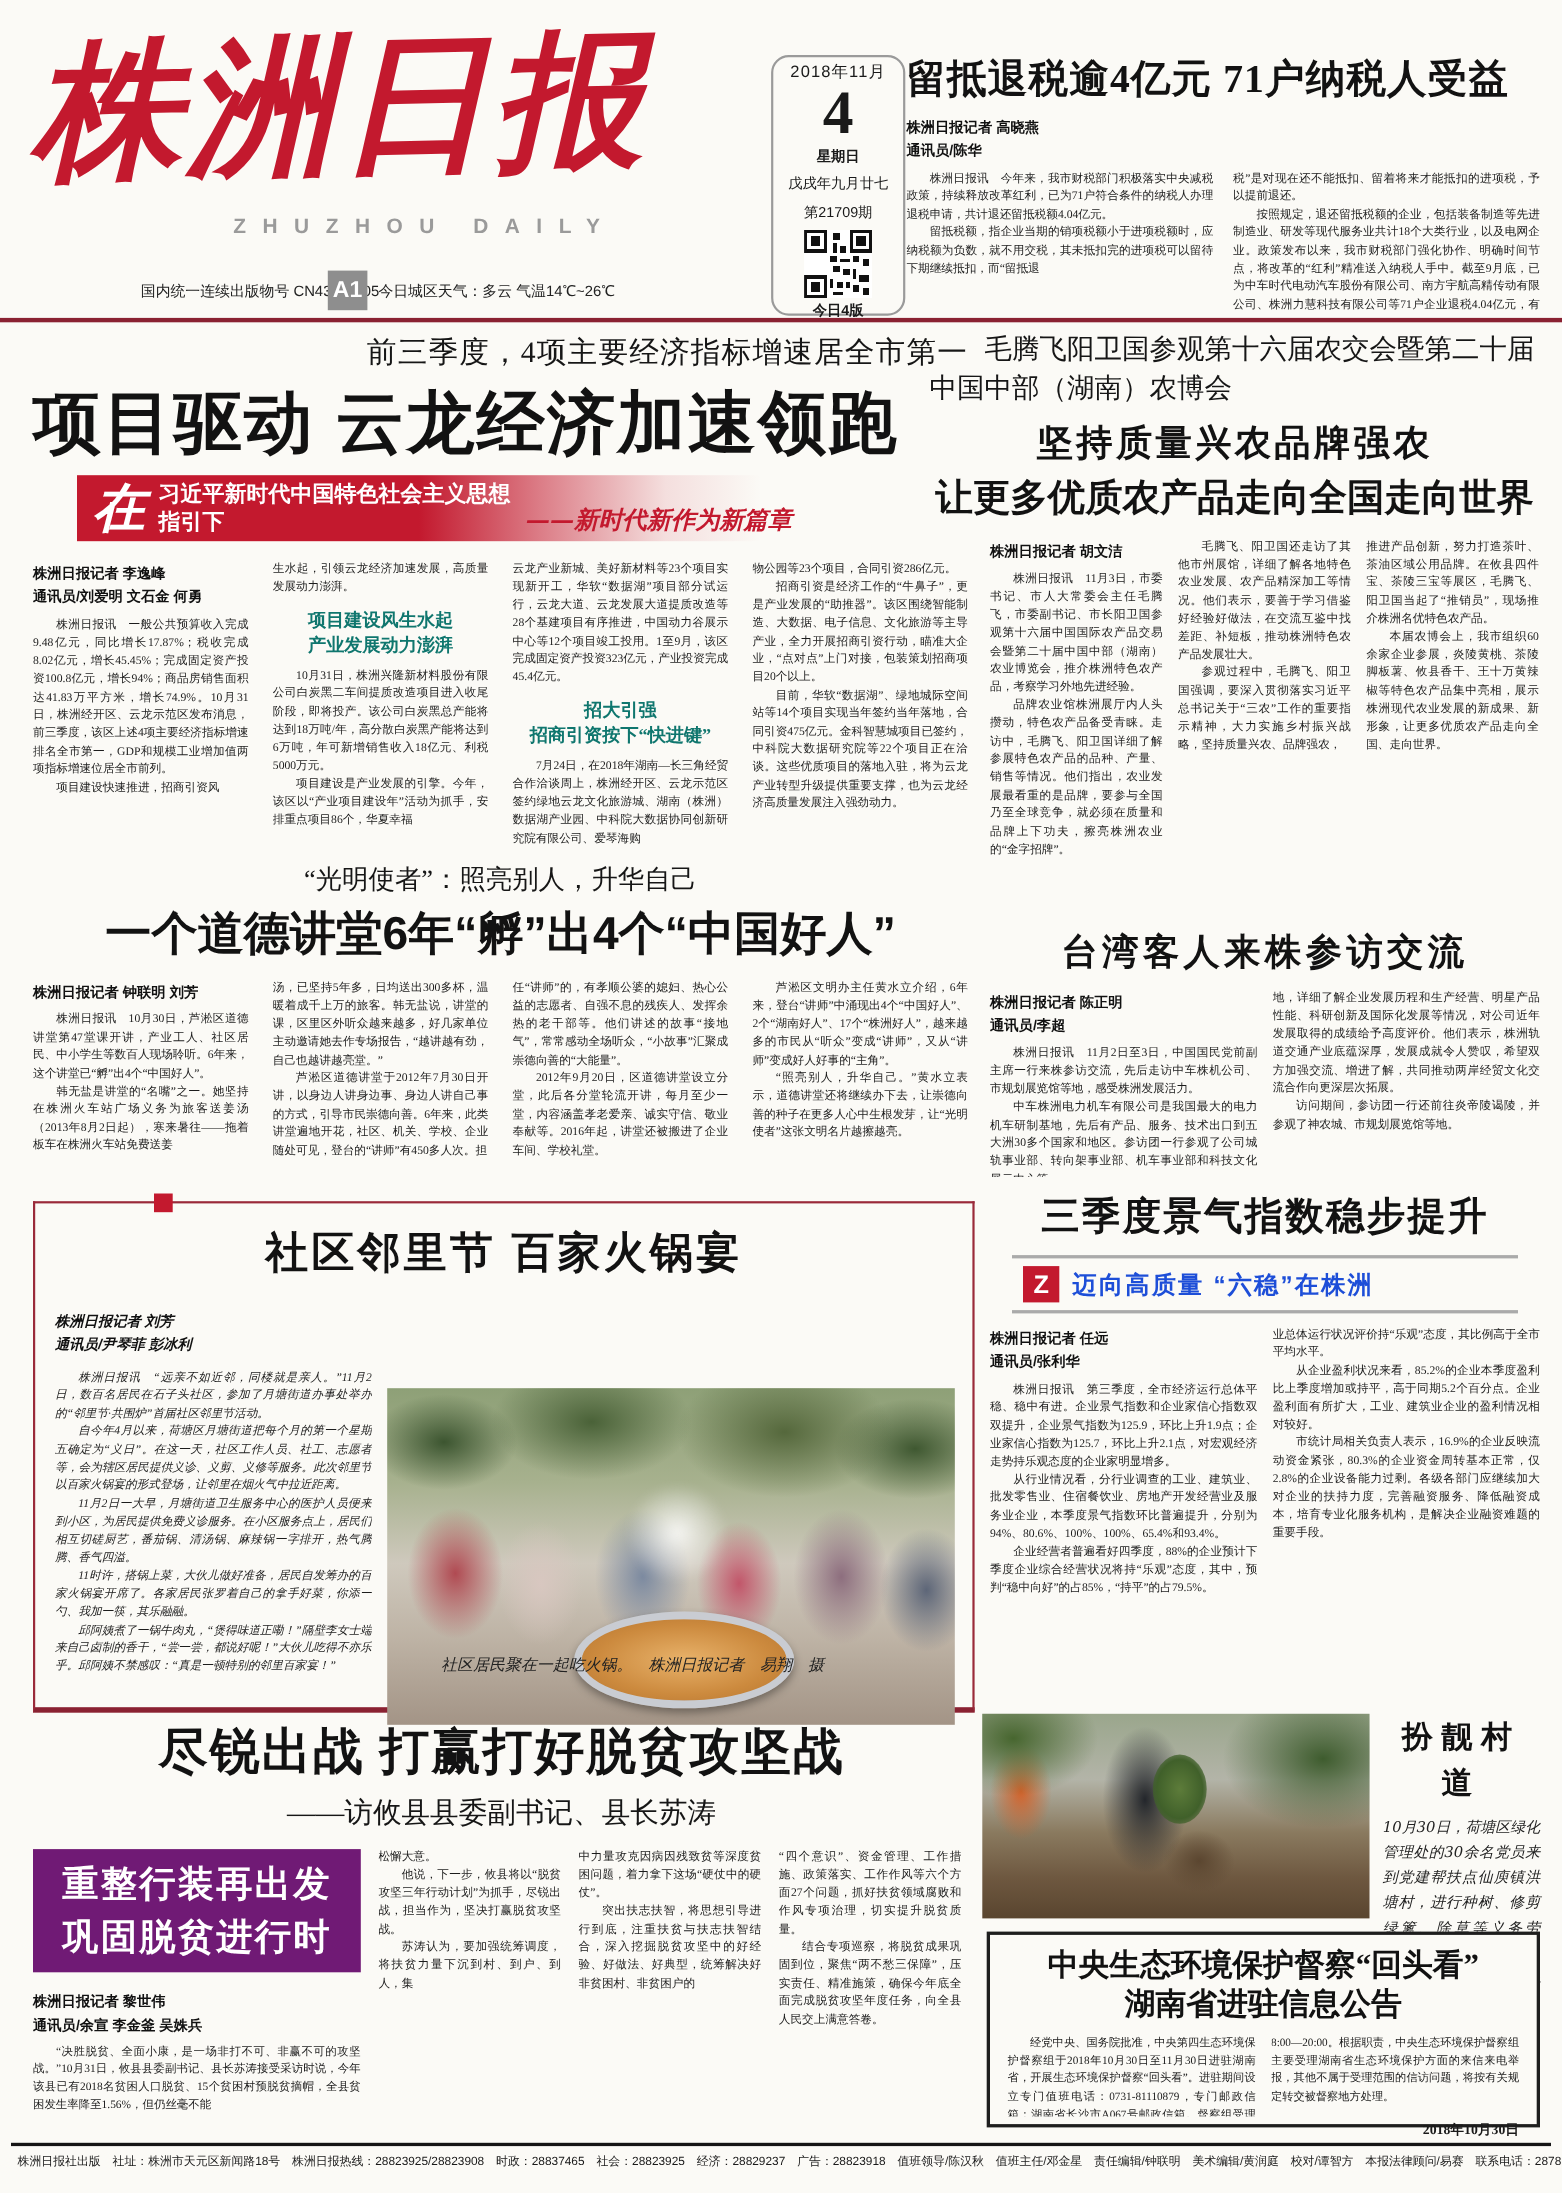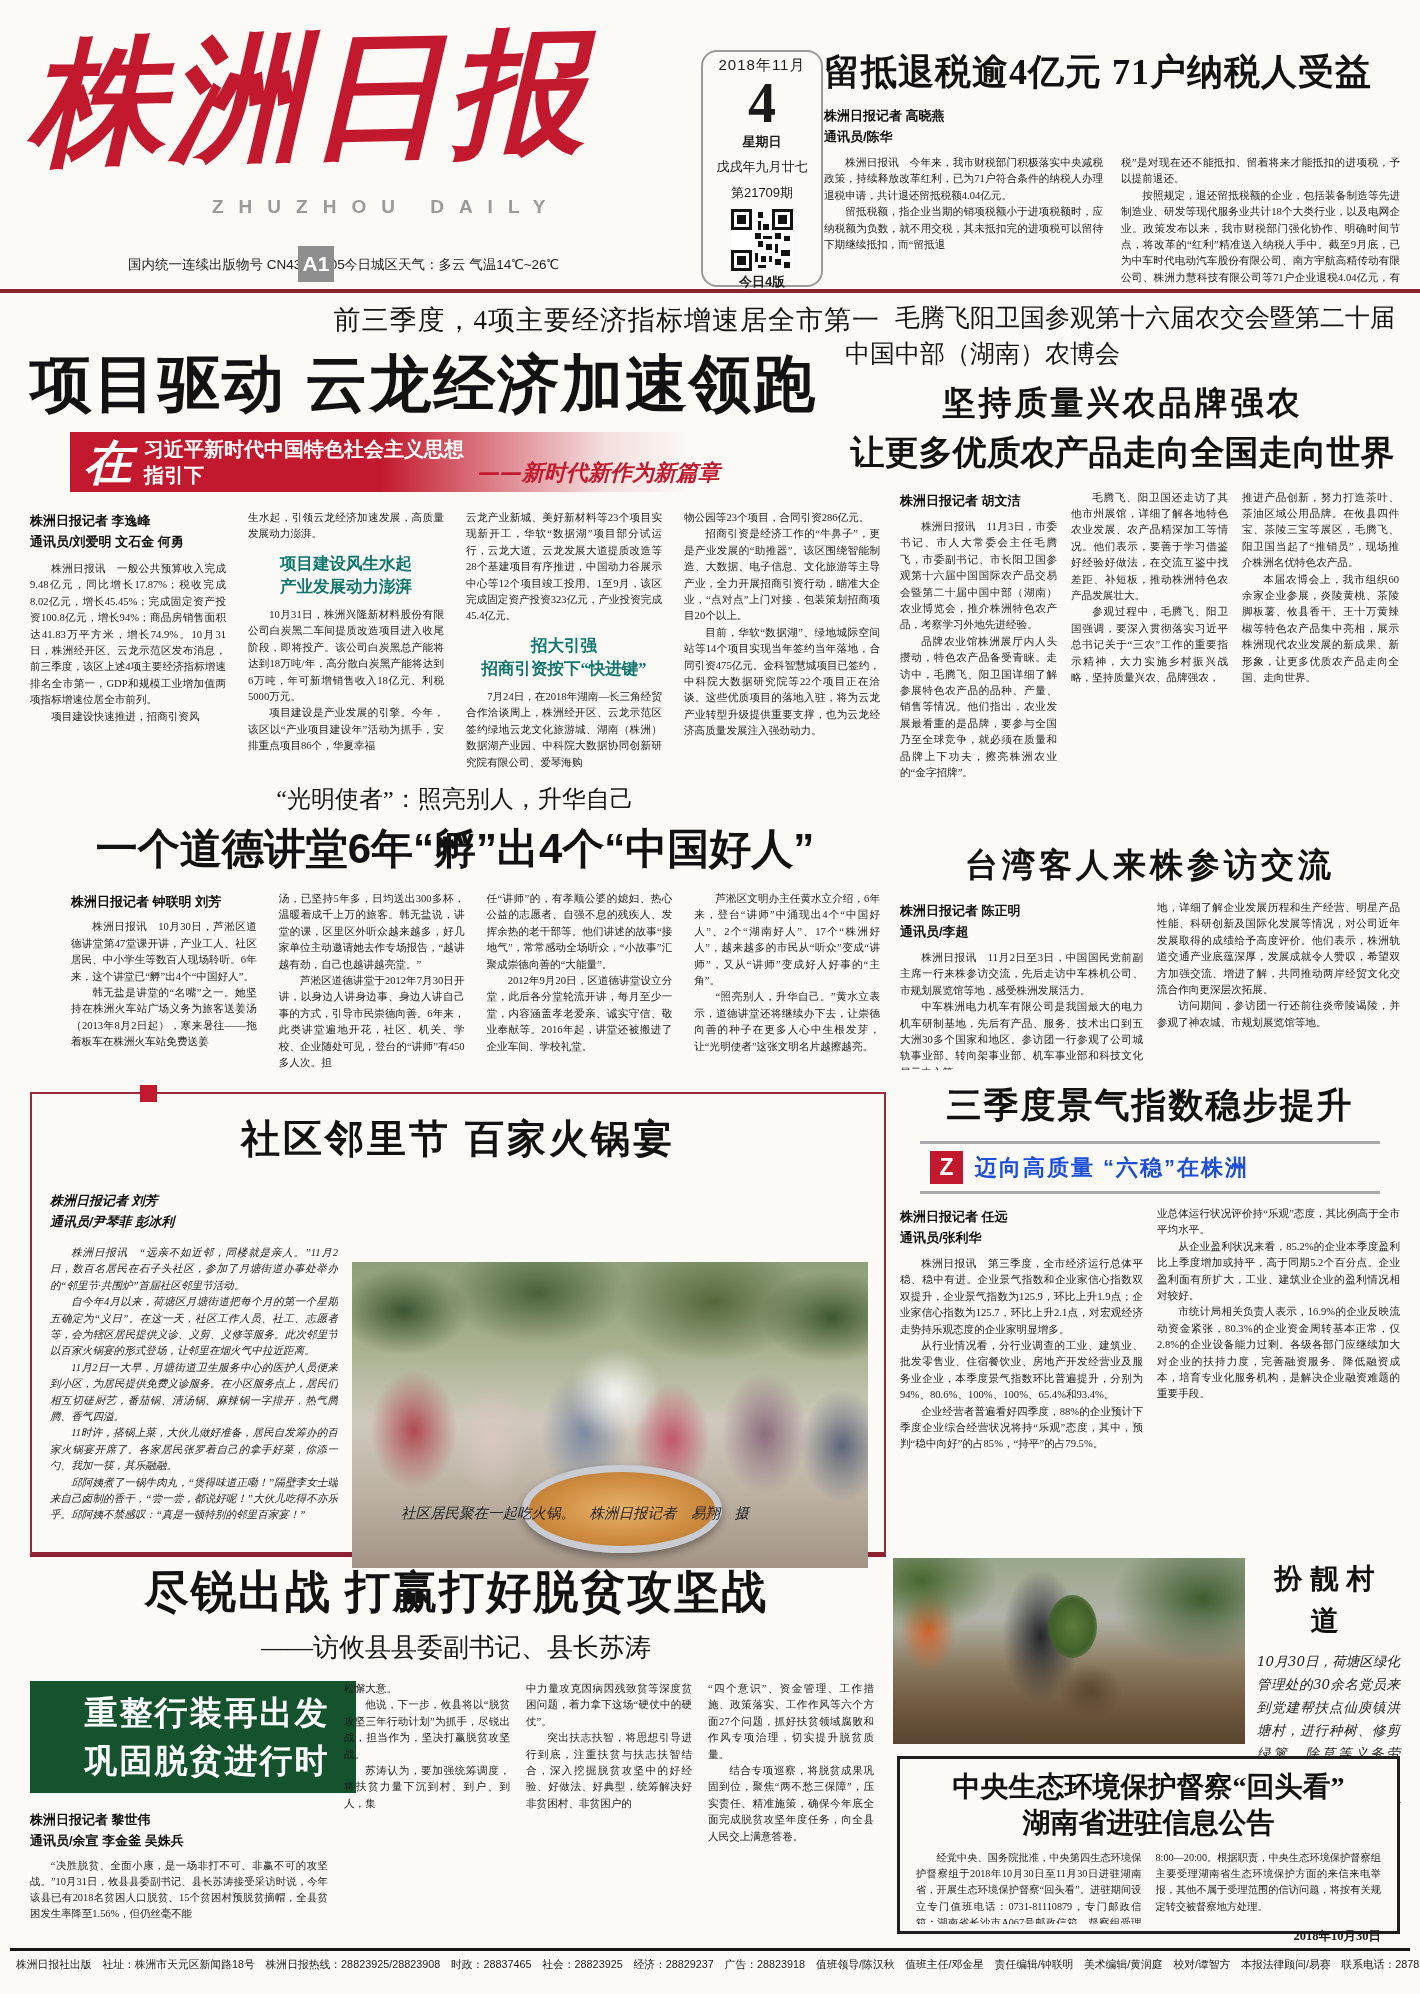--- a/index.html
+++ b/index.html
@@ -46,22 +46,22 @@
   
   .com-box{border:2px solid #9a2a3a;border-bottom:5px solid #8a2232;background:#fbfaf6;}
   .com-corner{position:absolute;left:108px;top:-9px;width:17px;height:17px;background:#c3192e;}
   .caption{font-family:"DejaVu Serif",serif;font-style:italic;font-size:14.5px;color:#222;}
   
   .badge-row{border-top:3px solid #aaa;border-bottom:3px solid #aaa;display:flex;align-items:center;padding:7px 10px;}
   .badge-z{width:33px;height:33px;background:#c3192e;color:#fff;font-family:"Liberation Sans",sans-serif;
     font-weight:bold;font-size:23px;display:flex;align-items:center;justify-content:center;margin-right:12px;}
   .badge-text{color:#1d4ed8;font-family:"Liberation Sans",sans-serif;font-weight:bold;font-size:22px;letter-spacing:2px;}
   
-  .red-box{background:#14532d;color:#fff;text-align:center;font-family:"Liberation Sans",sans-serif;
-    font-weight:bold;font-size:33px;line-height:1.45;display:flex;flex-direction:column;justify-content:center;letter-spacing:2px;padding-left:28px;}
+  .red-box{background:#701a75;color:#fff;text-align:center;font-family:"Liberation Sans",sans-serif;
+    font-weight:bold;font-size:33px;line-height:1.45;display:flex;flex-direction:column;justify-content:center;letter-spacing:2px;}
   
   .photo{position:relative;overflow:hidden;}
   .photo-hotpot{background:
     radial-gradient(ellipse 95px 62px at 10% 16%,#3c5530 0%,rgba(60,85,48,0) 70%),
     radial-gradient(ellipse 130px 75px at 36% 10%,#4a6238 0%,rgba(74,98,56,0) 70%),
     radial-gradient(ellipse 140px 85px at 70% 13%,#55683c 0%,rgba(85,104,60,0) 70%),
     radial-gradient(ellipse 105px 65px at 93% 18%,#3f5831 0%,rgba(63,88,49,0) 70%),
     radial-gradient(ellipse 62px 85px at 12% 55%,#b04a52 0%,rgba(176,74,82,0) 70%),
     radial-gradient(ellipse 55px 80px at 27% 58%,#d8c7c0 0%,rgba(216,199,192,0) 70%),
     radial-gradient(ellipse 62px 88px at 45% 56%,#7c8aa0 0%,rgba(124,138,160,0) 70%),
@@ -217,21 +217,21 @@
           <span><p>本届农博会上，我市组织60余家企业参展，炎陵黄桃、茶陵脚板薯、攸县香干、王十万黄辣椒等特色农产品集中亮相，展示株洲现代农业发展的新成果、新形象，让更多优质农产品走向全国、走向世界。</p></span>
         </div>
       </div>
     </div>
   </div>
 
   <div class="abs" style="left:30px;top:783px;width:850px;height:300px;">
     <div class="kicker" style="font-size:24px;text-align:center;">“光明使者”：照亮别人，升华自己</div>
     <div class="sans-title" style="font-size:42px;text-align:center;margin-top:6px;white-space:nowrap;">一个道德讲堂6年“孵”出4个“中国好人”</div>
     <div class="cols" style="gap:22px;margin-top:14px;">
-      <div style="width:196px;margin-left:41px;">
+      <div style="width:196px;">
         <div class="byline">株洲日报记者 钟联明 刘芳</div>
         <div class="body" style="margin-top:7px;height:170px;">
             <p>株洲日报讯　10月30日，芦淞区道德讲堂第47堂课开讲，产业工人、社区居民、中小学生等数百人现场聆听。6年来，这个讲堂已“孵”出4个“中国好人”。</p>
             <p>韩无盐是讲堂的“名嘴”之一。她坚持在株洲火车站广场义务为旅客送姜汤（2013年8月2日起），寒来暑往——拖着板车在株洲火车站免费送姜</p>
           </div>
       </div>
       <div style="width:196px;">
         <div class="body" style="height:198px;">
           <p class="cont">汤，已坚持5年多，日均送出300多杯，温暖着成千上万的旅客。韩无盐说，讲堂的课，区里区外听众越来越多，好几家单位主动邀请她去作专场报告，“越讲越有劲，自己也越讲越亮堂。”</p>
           <span><p>芦淞区道德讲堂于2012年7月30日开讲，以身边人讲身边事、身边人讲自己事的方式，引导市民崇德向善。6年来，此类讲堂遍地开花，社区、机关、学校、企业随处可见，登台的“讲师”有450多人次。担</p></span>

